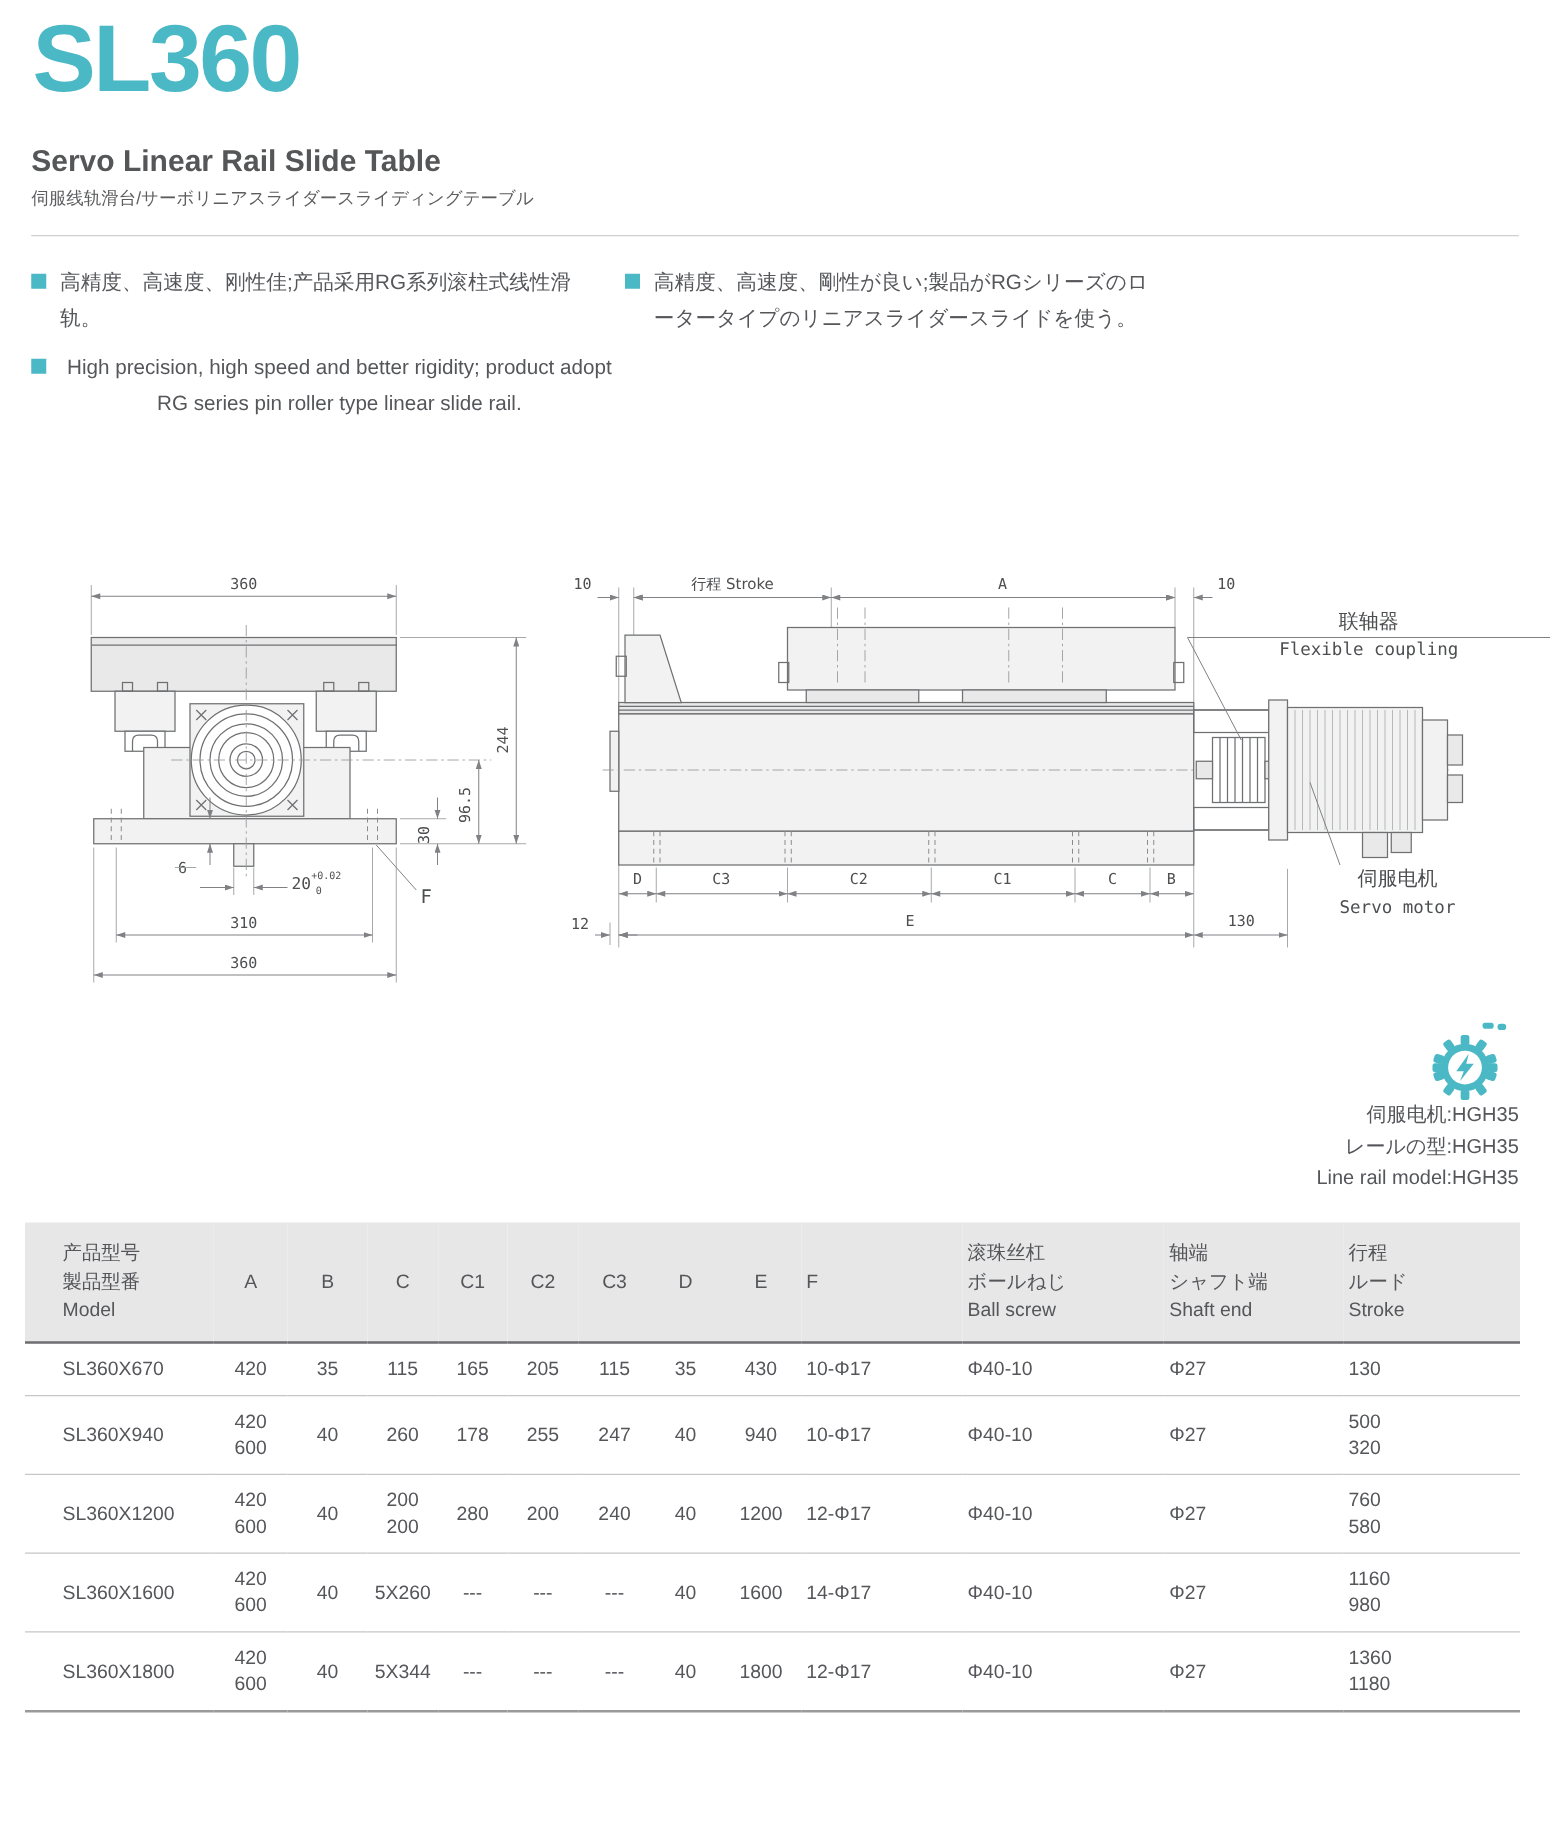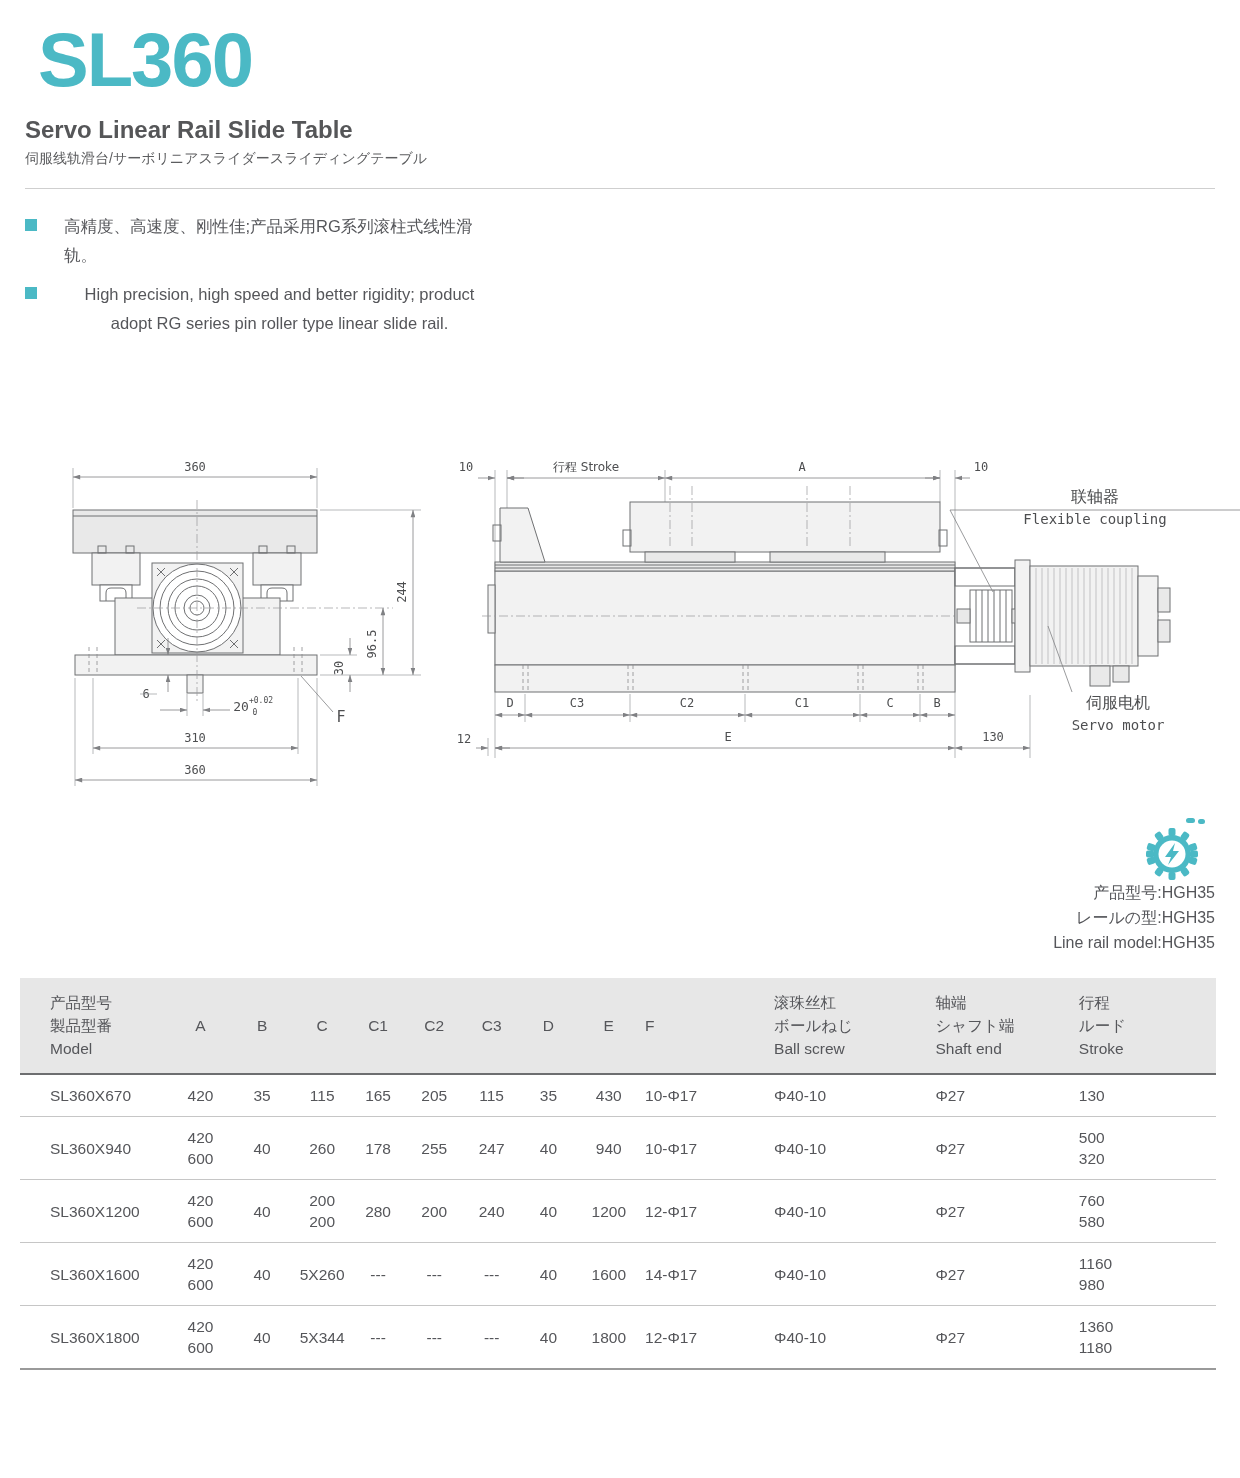--- a/index.html
+++ b/index.html
@@ -5,21 +5,21 @@
   html,body{margin:0;padding:0;background:#ffffff;}
   .page{position:relative;width:1240px;height:1478px;background:#fff;
         font-family:"Liberation Sans","DejaVu Sans",sans-serif;color:#58595b;overflow:hidden;}
   .abs{position:absolute;}
   
   .title{left:22px;top:6px;font-size:76px;font-weight:bold;letter-spacing:-2px;line-height:1;}
   .subtitle{left:25px;top:116px;font-size:24px;font-weight:bold;color:#555658;}
   .subtitle-cjk{left:25px;top:150px;font-size:14px;color:#5c5d5f;}
   .divider{left:25px;top:188px;width:1190px;height:0;border-top:1px solid #cfcfcf;}
   
-  .feature{display:flex;gap:27px;font-size:16.5px;line-height:1.75;color:#55565a;}
+  .feature{display:flex;gap:11px;font-size:16.5px;line-height:1.75;color:#55565a;}
   .bullet{flex:0 0 12px;width:12px;height:12px;margin-top:7px;}
   .f-zh{left:25px;top:212px;width:452px;}
   .f-en{left:25px;top:280px;width:470px;text-align:center;}
   .f-ja{left:500px;top:212px;width:420px;}
   
   .drawing text{font-family:"DejaVu Sans Mono","Liberation Mono",monospace;fill:#4d4e50;font-size:12px;text-anchor:middle;}
   .drawing .cjk{font-family:"DejaVu Sans","Liberation Sans",sans-serif;}
   .o{fill:#f2f2f2;stroke:#6f7072;stroke-width:1;}
   .o2{fill:#e9e9e9;stroke:#6f7072;stroke-width:1;}
   .ow{fill:#ffffff;stroke:#6f7072;stroke-width:1;}
@@ -39,32 +39,36 @@
   .spec-table tr:last-child td{border-bottom:2px solid #9a9a9a;}
   .spec-table .model{text-align:left;padding-left:30px;}
   .spec-table .c{text-align:center;}
   .spec-table .l{text-align:left;padding-left:4px;}
 </style>
 </head>
 <body>
 
 <div class="page">
 
-  <h1 class="abs title" style="color:#4bb9c5;margin:16px;">SL360</h1>
+  <h1 class="abs title" style="color:#4bb9c5;margin:4px;">SL360</h1>
   <div class="abs subtitle">Servo Linear Rail Slide Table</div>
   <div class="abs subtitle-cjk">伺服线轨滑台/サーボリニアスライダースライディングテーブル</div>
   <div class="abs divider"></div>
 
   <div class="abs feature f-zh">
     <span class="bullet" style="background:#4bb9c5;"></span>
     <span>高精度、高速度、刚性佳;产品采用RG系列滚柱式线性滑轨。</span>
   </div>
   <div class="abs feature f-en">
     <span class="bullet" style="background:#4bb9c5;"></span>
     <span>High precision, high speed and better rigidity; product adopt RG series pin roller type linear slide rail.</span>
+  </div>
+  <div class="abs feature f-ja">
+    <span class="bullet" style="background:#4bb9c5;"></span>
+    <span>高精度、高速度、剛性が良い;製品がRGシリーズのロータータイプのリニアスライダースライドを使う。</span>
   </div>
 
   <svg class="abs drawing" style="left:45px;top:450px;" width="415" height="380" viewBox="0 0 415 380">
     <defs>
       <marker id="ae" markerWidth="10" markerHeight="8" refX="9" refY="3" orient="auto">
           <path d="M0,0L9,3L0,6Z" fill="#808184"></path>
         </marker>
       <marker id="as" markerWidth="10" markerHeight="8" refX="0" refY="3" orient="auto">
           <path d="M9,0L0,3L9,6Z" fill="#808184"></path>
         </marker>
@@ -324,21 +328,21 @@
           <rect x="-3.5" y="-26" width="7" height="8" rx="2" transform="rotate(288)"></rect>
           <rect x="-3.5" y="-26" width="7" height="8" rx="2" transform="rotate(324)"></rect>
         </g>
         <circle r="19" fill="#4bb9c5"></circle>
         <circle r="13.5" fill="#ffffff"></circle>
         <path d="M3,-11 L-7,3 L-1,3 L-4,11 L7,-3 L1,-3 Z" fill="#4bb9c5"></path>
       </g>
     </svg>
   </div>
   <div class="abs rail-model">
-    <div>产品型号:HGH35</div>
+    <div>伺服电机:HGH35</div>
     <div>レールの型:HGH35</div>
     <div>Line rail model:HGH35</div>
   </div>
 
   <table class="abs spec-table">
     <colgroup>
       <col style="width:12.6%">
         <col style="width:5.0%">
         <col style="width:5.3%">
         <col style="width:4.7%">

